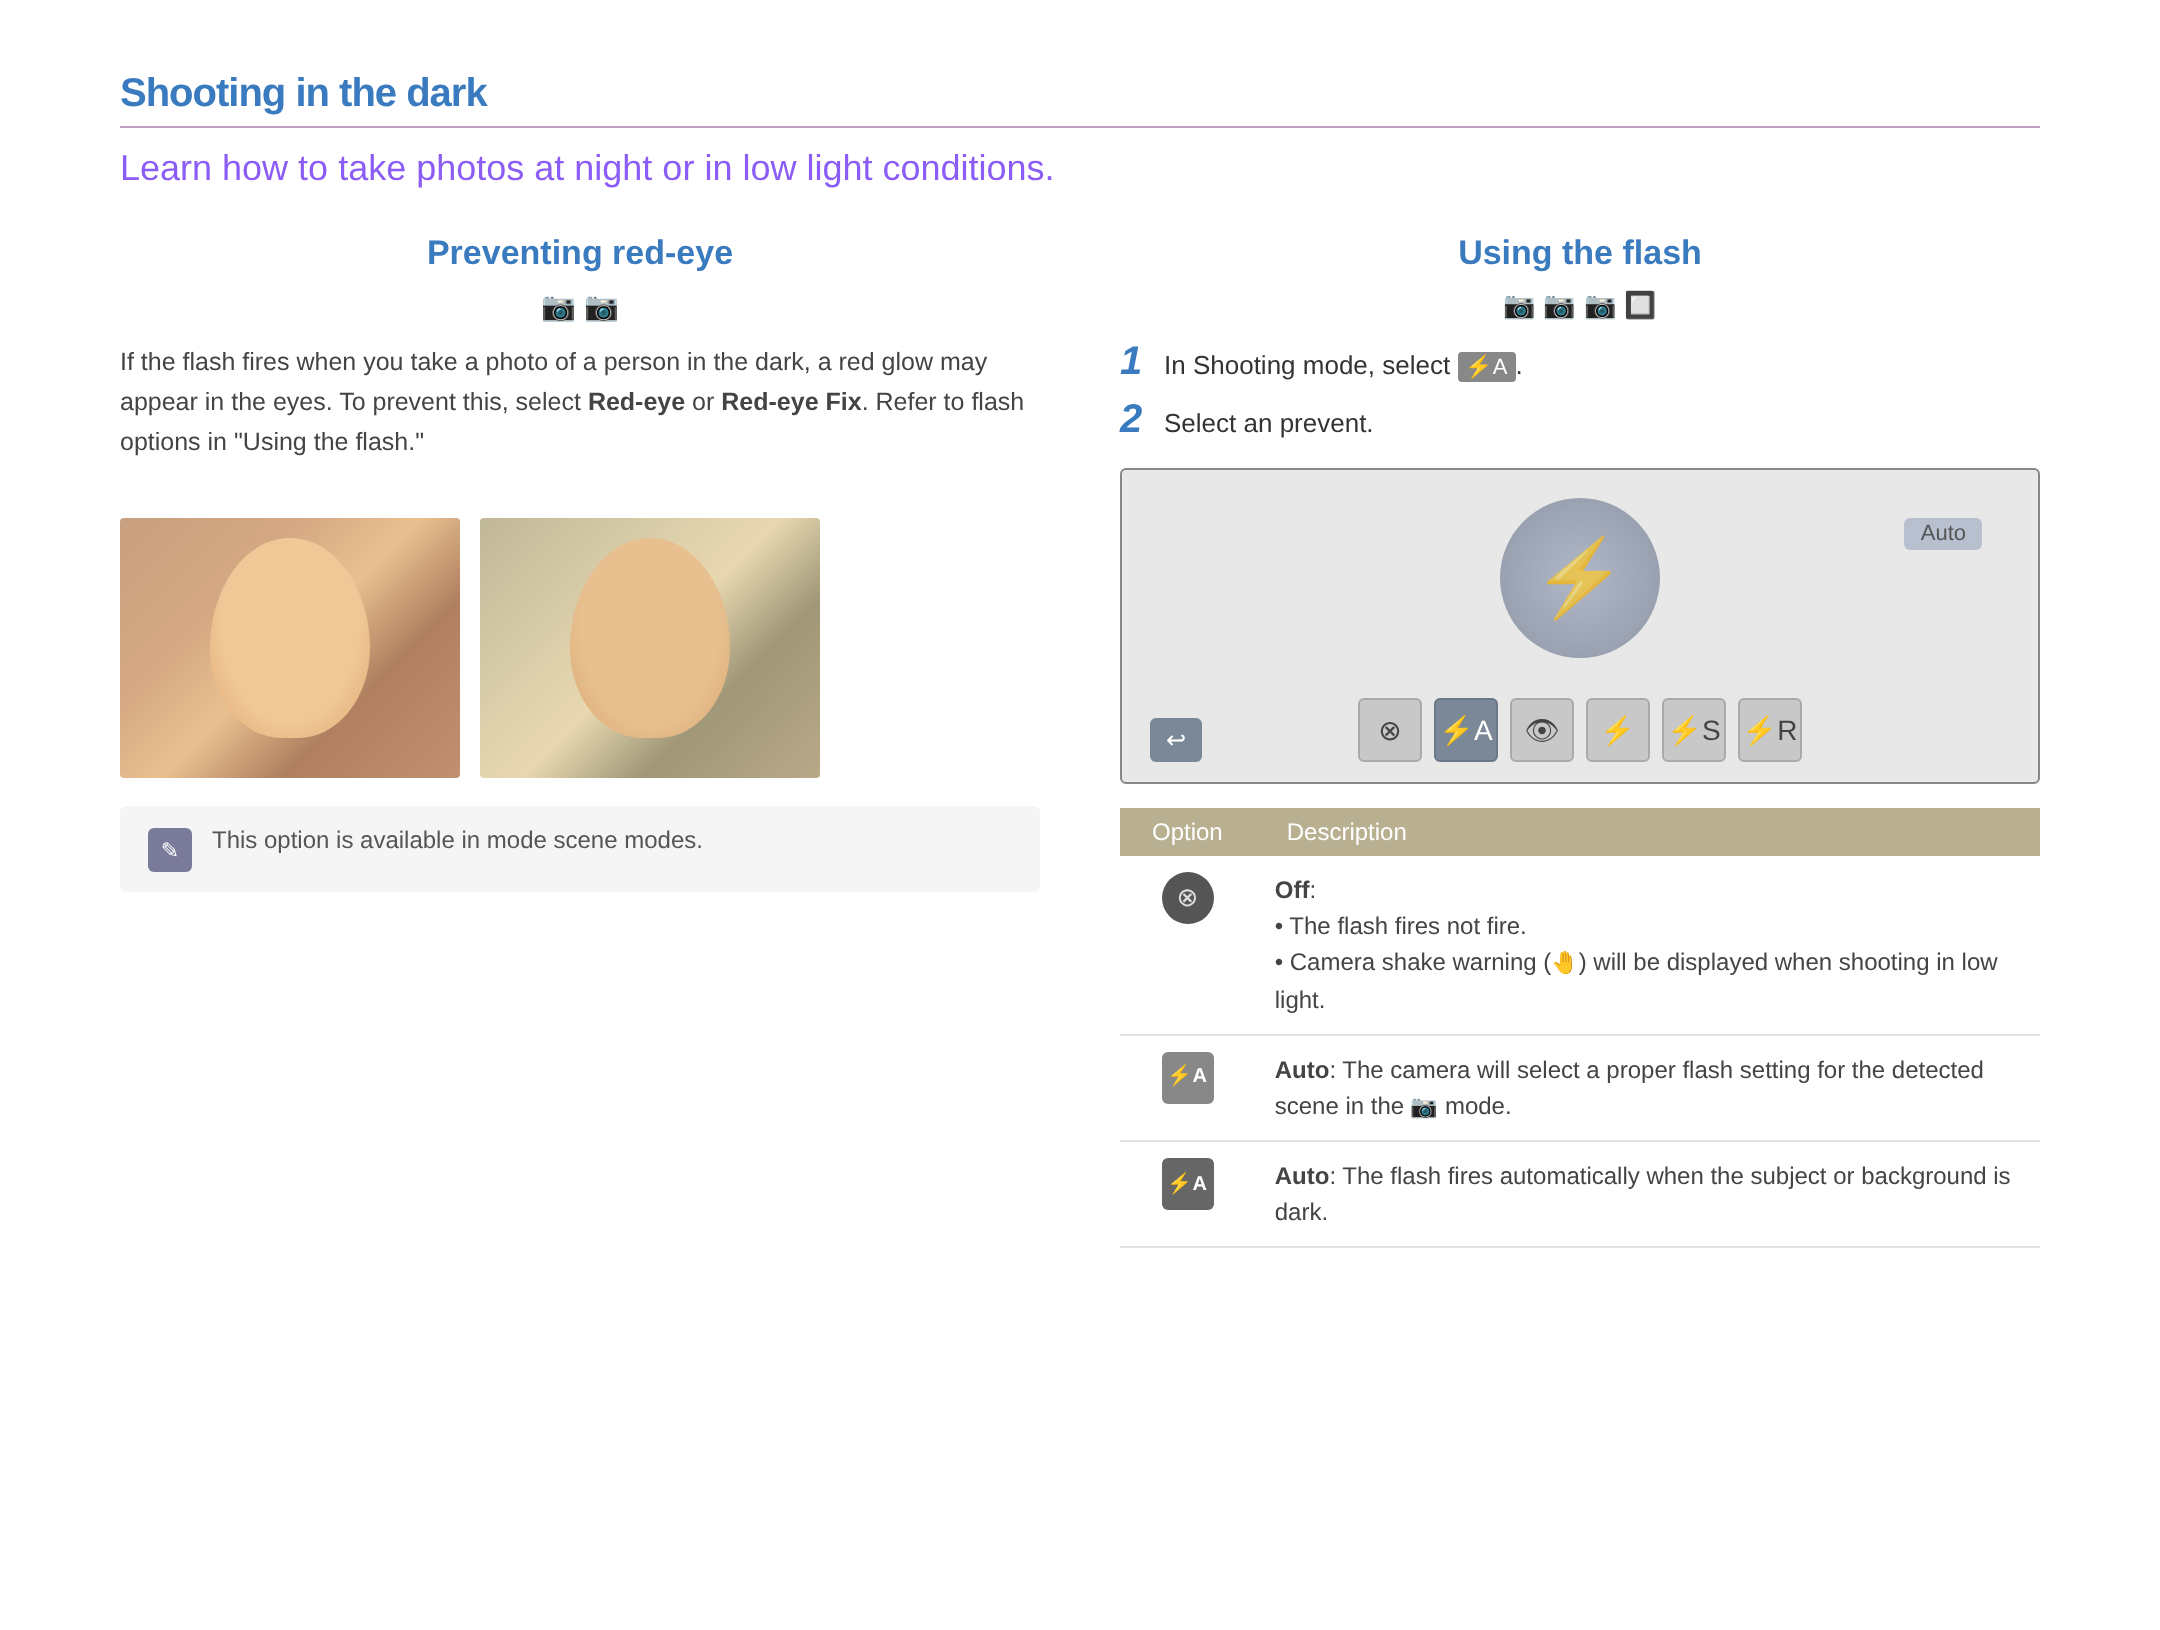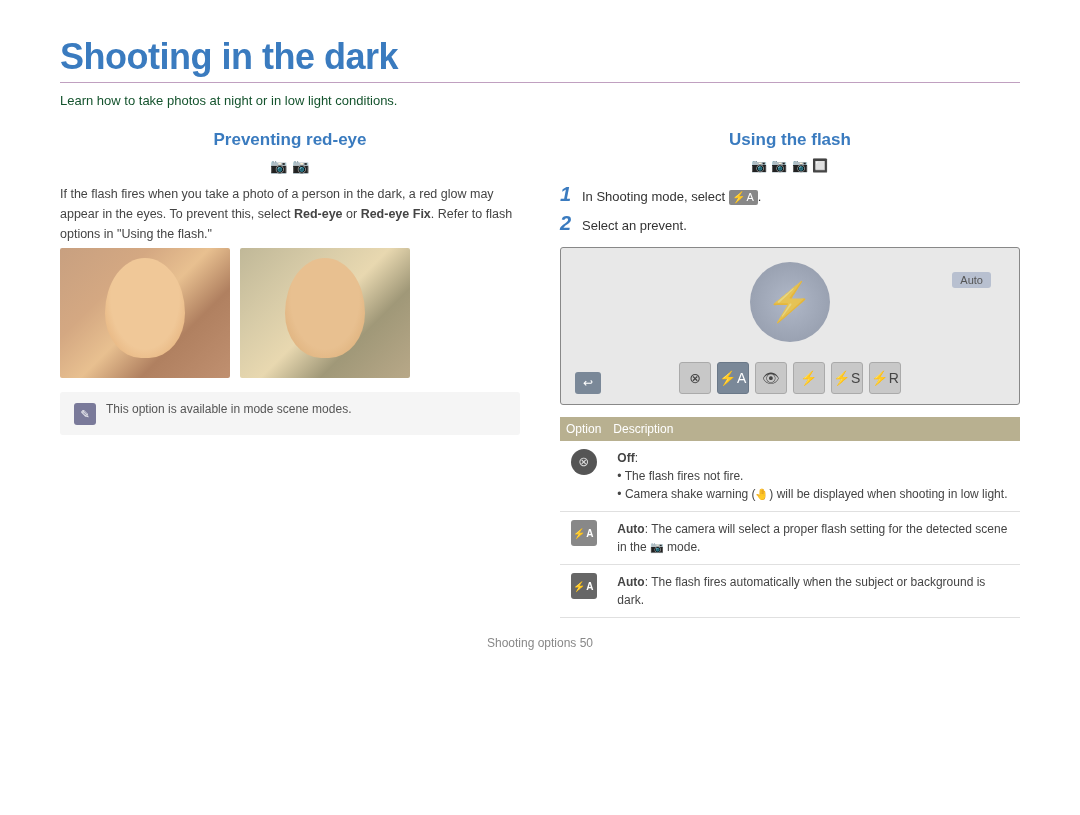--- a/index.html
+++ b/index.html
@@ -9,34 +9,34 @@
       width: 1080px;
       height: 815px;
       overflow: hidden;
       color: #333;
       font-size: 13px;
     }
     .page {
       padding: 36px 60px 30px 60px;
     }
     .page-title {
-      font-size: 36px;
+      font-size: 20px;
       font-weight: bold;
       color: #3a7bbf;
       margin-bottom: 4px;
       letter-spacing: -0.5px;
     }
     .page-title-underline {
       border: none;
       border-top: 1.5px solid #c0a0c0;
       margin-bottom: 10px;
     }
     .subtitle {
-      font-size: 13px;
-      color: #14532d;
+      font-size: 18px;
+      color: #8b5cf6;
       margin-bottom: 22px;
     }
     .two-col {
       display: flex;
       gap: 40px;
     }
     .left-col {
       flex: 1;
     }
     .right-col {
@@ -52,21 +52,21 @@
       gap: 8px;
       flex-direction: column;
     }
     .section-title .icons {
       display: flex; gap: 4px; align-items: center;
     }
     .section-body {
       font-size: 12.5px;
       color: #444;
       line-height: 1.6;
-      margin-bottom: 4px;
+      margin-bottom: 28px;
     }
     .section-body strong {
       font-weight: bold;
     }
     .photos-row {
       display: flex;
       gap: 10px;
       margin-bottom: 14px;
     }
     .photo-placeholder {
@@ -208,21 +208,21 @@
     }
     
     .options-table {
       width: 100%;
       border-collapse: collapse;
       font-size: 12px;
     }
     .options-table thead tr th {
       background: #b8b090;
       color: #fff;
-      padding: 5px 6px;
+      padding: 5px 16px;
       text-align: left;
       font-weight: normal;
     }
     .options-table tbody tr {
       border-bottom: 1px solid #e0e0e0;
     }
     .options-table tbody tr td {
       padding: 8px 10px;
       vertical-align: top;
       color: #444;
@@ -370,14 +370,13 @@
             </td>
             <td>
               <span class="desc-bold">Auto</span><span>: The flash fires automatically when the subject or background is dark.</span>
             </td>
           </tr>
         </tbody>
       </table>
     </div>
   </div>
 
-  <div class="footer">Shooting options  50</div>
 </div>
 
 </body></html>

